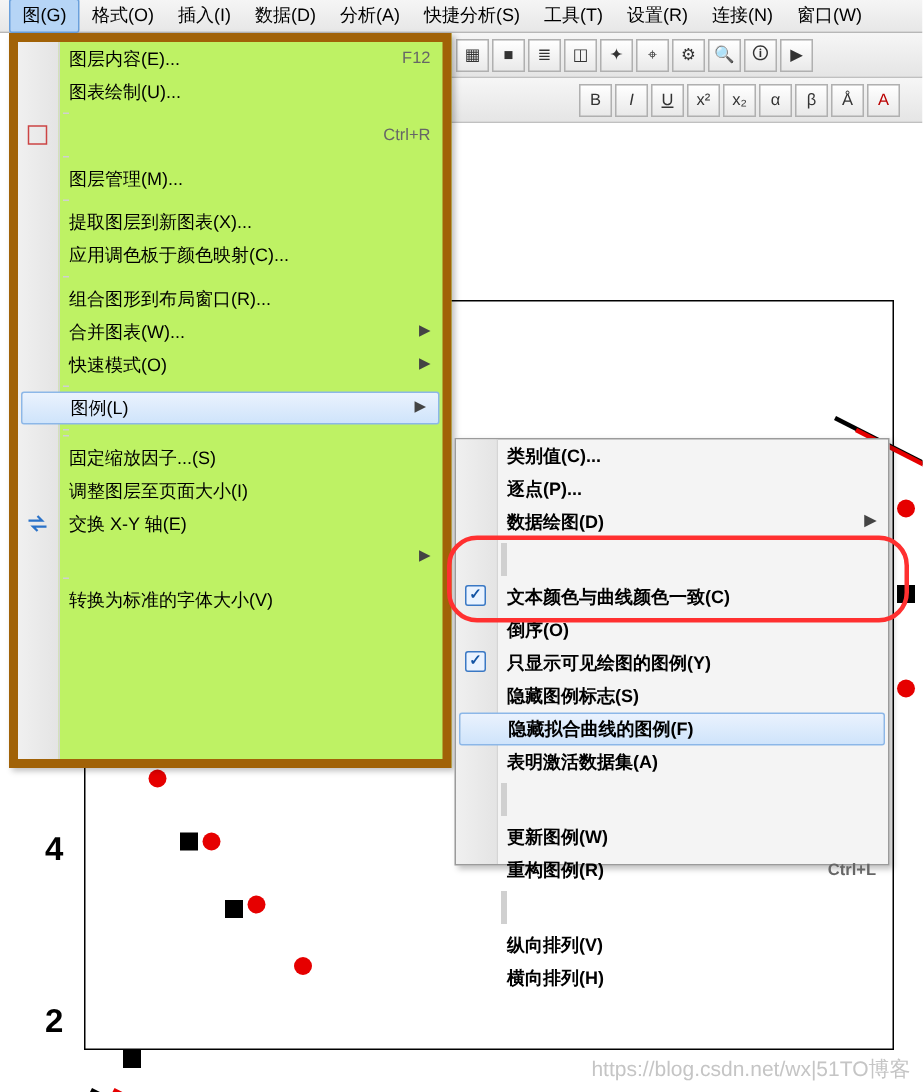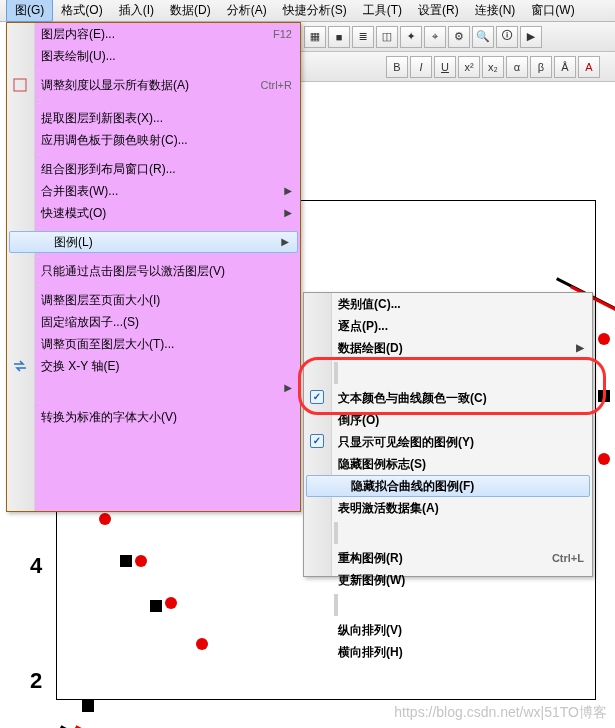--- a/index.html
+++ b/index.html
@@ -19,30 +19,30 @@
              display:flex; align-items:center; gap:2px; padding:0 4px; overflow:hidden; }
   .toolbar.tb1 { top:22px; }
   .toolbar.tb2 { top:52px; }
   .tbtn { width:22px; height:22px; border:1px solid #b0b0b0; background:linear-gradient(#fff,#e9e9e9);
           display:flex; align-items:center; justify-content:center; font-size:11px; color:#333; }
   .sep { width:4px; }
   .fontctl { display:flex; align-items:center; gap:2px; font-size:11px; }
 
   
   .dropdown { position:absolute; left:6px; top:22px; width:295px; height:490px;
-              background:#f0abfc; border:1px solid #a16207; box-shadow:2px 2px 4px rgba(0,0,0,.25); }
+              background:#bef264; border:6px solid #a16207; box-shadow:2px 2px 4px rgba(0,0,0,.25); }
   .dropdown .iconcol { position:absolute; left:0; top:0; bottom:0; width:28px;
                        background:linear-gradient(to right,#f0f0f0,#e4e4e4); border-right:1px solid #d5d5d5; }
   .ditem { position:relative; padding:3px 8px 3px 34px; color:#000; white-space:nowrap;
            line-height:16px; height:22px; display:flex; align-items:center; }
   .ditem.sep { height:1px; padding:0; margin:3px 4px 3px 30px; background:#d0d0d0; }
   .ditem .sc { margin-left:auto; color:#666; font-size:11px; }
   .ditem .arrow { margin-left:auto; font-size:10px; color:#444; }
   .ditem.highlight { background:linear-gradient(#eaf2fd,#cfe4fb); border:1px solid #8cb7e8;
-                     border-radius:2px; margin:0 2px; padding-left:44px; }
+                     border-radius:2px; margin:0 2px; padding-left:32px; }
   .ditem .ic { position:absolute; left:5px; top:3px; width:16px; height:16px; }
 
   
   .submenu { position:absolute; left:303px; top:292px; width:290px; height:285px;
              background:#f4f4f4; border:1px solid #9b9b9b; box-shadow:2px 2px 4px rgba(0,0,0,.25);font-weight:bold; }
   .submenu .iconcol { position:absolute; left:0; top:0; bottom:0; width:28px;
                       background:linear-gradient(to right,#f0f0f0,#e4e4e4); border-right:1px solid #d5d5d5; }
   .submenu .ditem { height:22px; }
   .check { position:absolute; left:6px; top:3px; width:14px; height:14px; border:1px solid #3a78c4;
            background:#eaf3ff; border-radius:2px; display:flex; align-items:center; justify-content:center;
@@ -138,24 +138,26 @@
         <span class="sc">F12</span>
       </div>
       <div class="ditem">
         <span>图表绘制(U)...</span>
       </div>
       <div class="ditem sep"></div>
       <div class="ditem">
         <span class="ic"><svg width="16" height="16">
             <rect x="2" y="2" width="12" height="12" fill="none" stroke="#c44"></rect>
           </svg></span>
-        <span>调整刻度以显示所有数据(A)</span>
         <span class="sc">Ctrl+R</span>
       </div>
       <div class="ditem sep"></div>
+      <div class="ditem">
+        <span>图层管理(M)...</span>
+      </div>
       <div class="ditem sep"></div>
       <div class="ditem">
         <span>提取图层到新图表(X)...</span>
       </div>
       <div class="ditem">
         <span>应用调色板于颜色映射(C)...</span>
       </div>
       <div class="ditem sep"></div>
       <div class="ditem">
         <span>组合图形到布局窗口(R)...</span>
@@ -167,32 +169,26 @@
       <div class="ditem">
         <span>快速模式(O)</span>
         <span class="arrow">▶</span>
       </div>
       <div class="ditem sep"></div>
       <div class="ditem highlight">
         <span>图例(L)</span>
         <span class="arrow">▶</span>
       </div>
       <div class="ditem sep"></div>
-      <div class="ditem">
-        <span>只能通过点击图层号以激活图层(V)</span>
-      </div>
-      <div class="ditem sep"></div>
+      <div class="ditem sep"></div>
+      <div class="ditem">
+        <span>固定缩放因子...(S)</span>
+      </div>
       <div class="ditem">
         <span>调整图层至页面大小(I)</span>
-      </div>
-      <div class="ditem">
-        <span>固定缩放因子...(S)</span>
-      </div>
-      <div class="ditem">
-        <span>调整页面至图层大小(T)...</span>
       </div>
       <div class="ditem">
         <span class="ic"><svg width="16" height="16">
             <path d="M2 6h9l-3-3M14 10H5l3 3" stroke="#2a72c8" fill="none" stroke-width="1.5"></path>
           </svg></span>
         <span>交换 X-Y 轴(E)</span>
       </div>
       <div class="ditem">
         <span class="arrow">▶</span>
       </div>
@@ -232,26 +228,26 @@
         <span>隐藏图例标志(S)</span>
       </div>
       <div class="ditem highlight">
         <span>隐藏拟合曲线的图例(F)</span>
       </div>
       <div class="ditem">
         <span>表明激活数据集(A)</span>
       </div>
       <div class="ditem sep"></div>
       <div class="ditem">
+        <span>更新图例(W)</span>
+      </div>
+      <div class="ditem">
         <span>重构图例(R)</span>
         <span class="sc">Ctrl+L</span>
       </div>
-      <div class="ditem">
-        <span>更新图例(W)</span>
-      </div>
       <div class="ditem sep"></div>
       <div class="ditem">
         <span>纵向排列(V)</span>
       </div>
       <div class="ditem">
         <span>横向排列(H)</span>
       </div>
     </div>
 </div>
 

